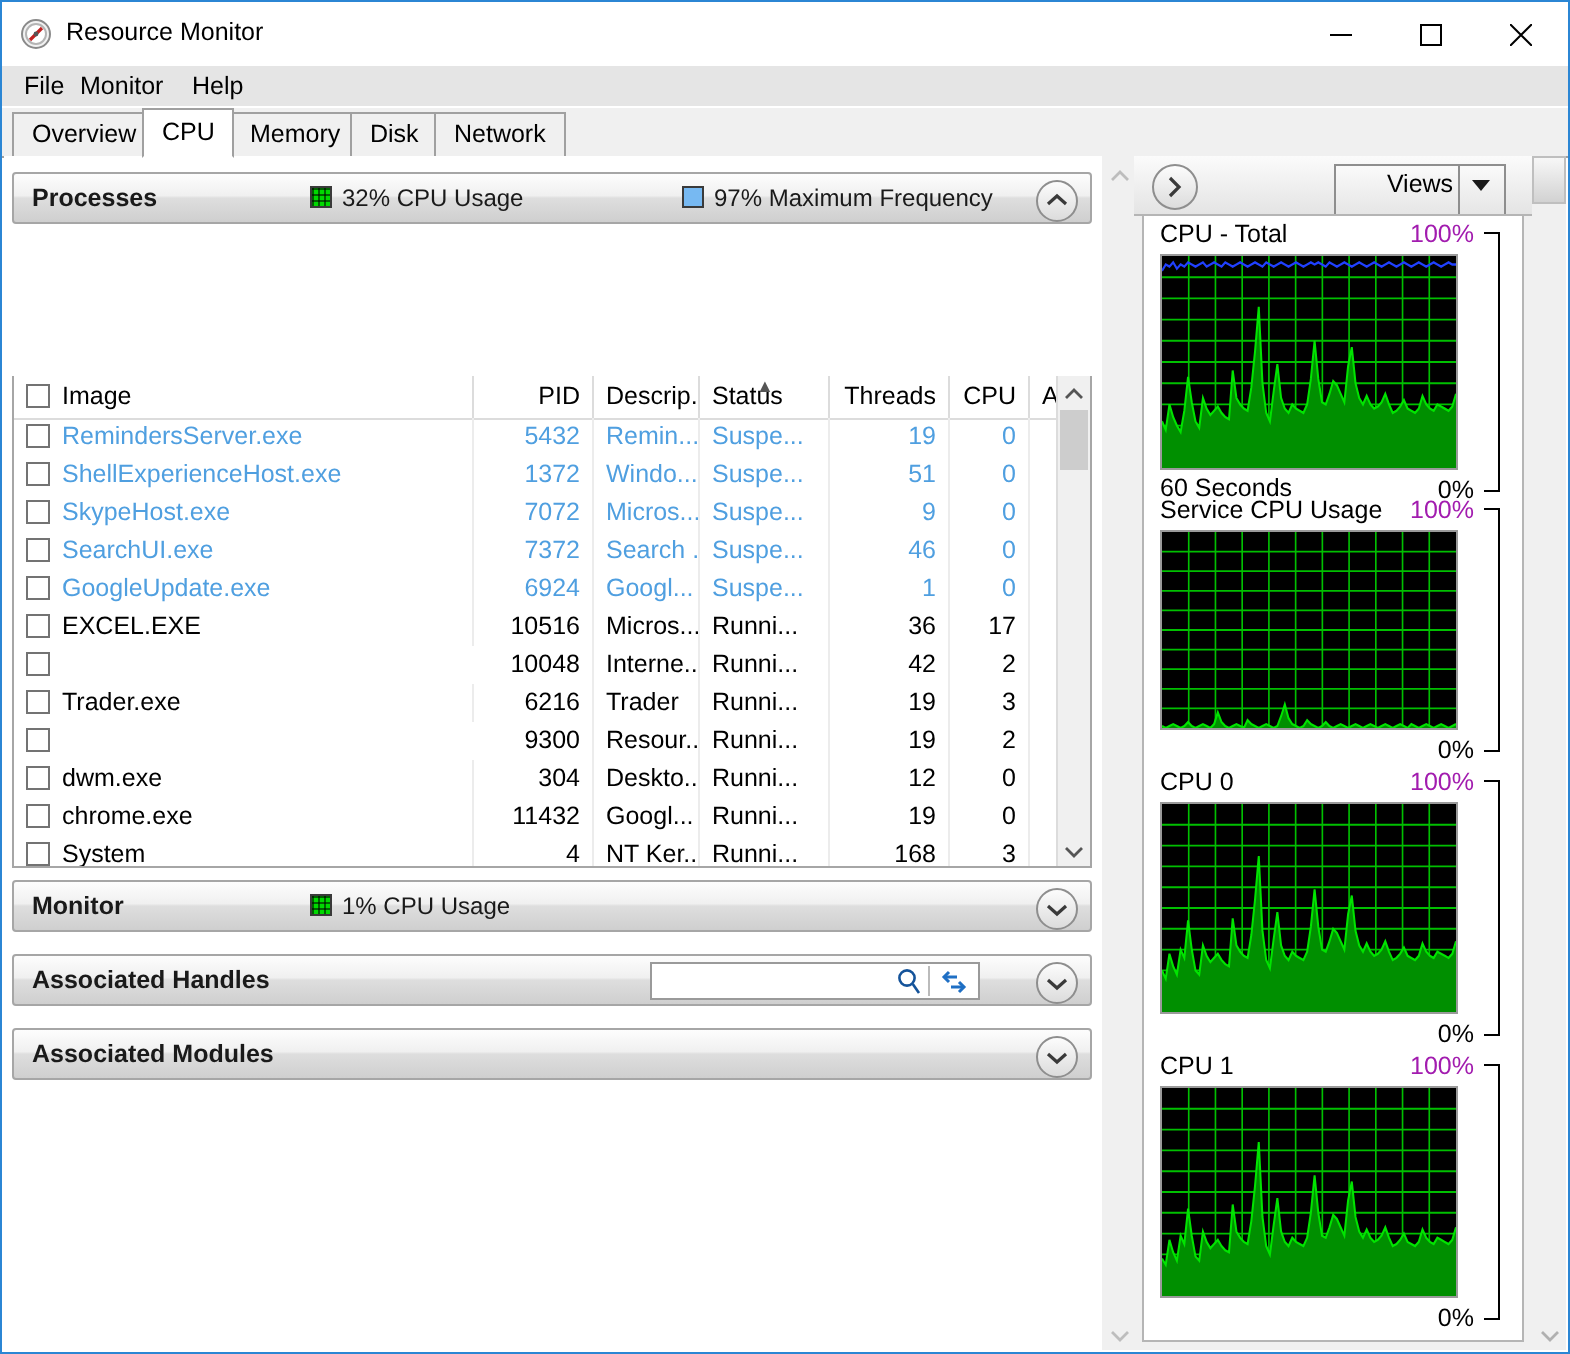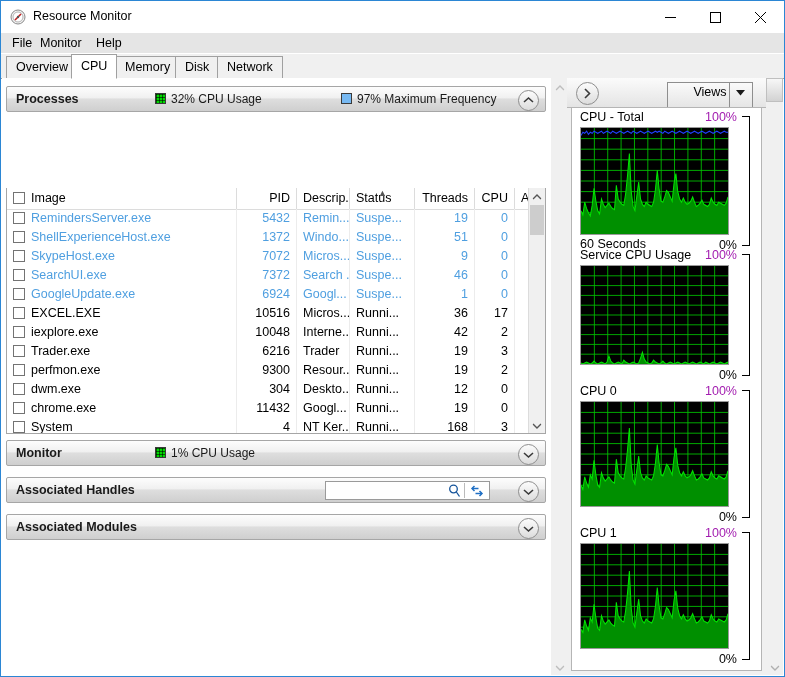--- a/index.html
+++ b/index.html
@@ -321,41 +321,39 @@
             <div class="cell" style="left: 0px; width: 230px; padding-left: 24px;">EXCEL.EXE</div>
             <div class="cell num" style="left: 230px; width: 60px;">10516</div>
             <div class="cell" style="left: 290px; width: 53px;">Micros...</div>
             <div class="cell" style="left: 343px; width: 65px;">Runni...</div>
             <div class="cell num" style="left: 408px; width: 60px;">36</div>
             <div class="cell num" style="left: 468px; width: 40px;">17</div>
             <div class="cell num" style="left: 508px; width: 56px; border-right: none;">7.55</div>
           </div>
           <div class="row run">
             <div class="cb"></div>
-            <div class="cell" style="left: 0px; width: 230px; padding-left: 24px;">iexplore.exe</div>
             <div class="cell num" style="left: 230px; width: 60px;">10048</div>
             <div class="cell" style="left: 290px; width: 53px;">Interne...</div>
             <div class="cell" style="left: 343px; width: 65px;">Runni...</div>
             <div class="cell num" style="left: 408px; width: 60px;">42</div>
             <div class="cell num" style="left: 468px; width: 40px;">2</div>
             <div class="cell num" style="left: 508px; width: 56px; border-right: none;">2.73</div>
           </div>
           <div class="row run">
             <div class="cb"></div>
             <div class="cell" style="left: 0px; width: 230px; padding-left: 24px;">Trader.exe</div>
             <div class="cell num" style="left: 230px; width: 60px;">6216</div>
             <div class="cell" style="left: 290px; width: 53px;">Trader</div>
             <div class="cell" style="left: 343px; width: 65px;">Runni...</div>
             <div class="cell num" style="left: 408px; width: 60px;">19</div>
             <div class="cell num" style="left: 468px; width: 40px;">3</div>
             <div class="cell num" style="left: 508px; width: 56px; border-right: none;">2.64</div>
           </div>
           <div class="row run">
             <div class="cb"></div>
-            <div class="cell" style="left: 0px; width: 230px; padding-left: 24px;">perfmon.exe</div>
             <div class="cell num" style="left: 230px; width: 60px;">9300</div>
             <div class="cell" style="left: 290px; width: 53px;">Resour...</div>
             <div class="cell" style="left: 343px; width: 65px;">Runni...</div>
             <div class="cell num" style="left: 408px; width: 60px;">19</div>
             <div class="cell num" style="left: 468px; width: 40px;">2</div>
             <div class="cell num" style="left: 508px; width: 56px; border-right: none;">1.53</div>
           </div>
           <div class="row run">
             <div class="cb"></div>
             <div class="cell" style="left: 0px; width: 230px; padding-left: 24px;">dwm.exe</div>

